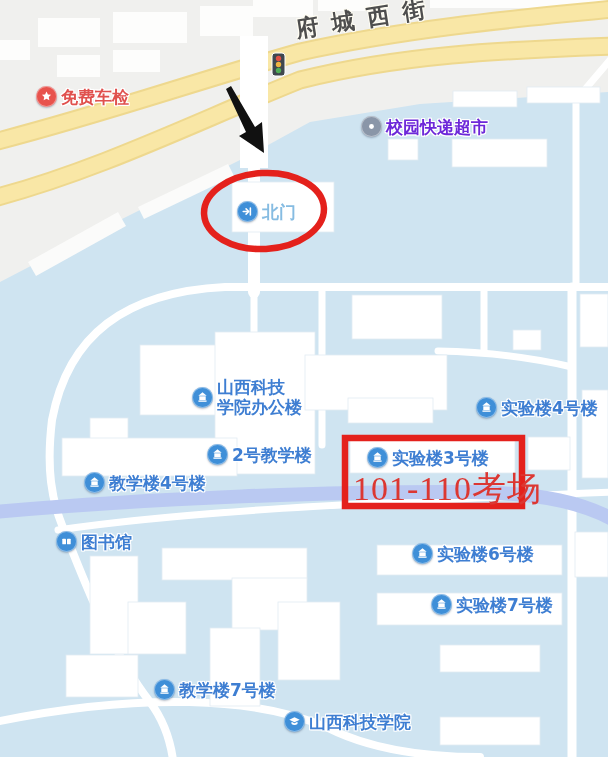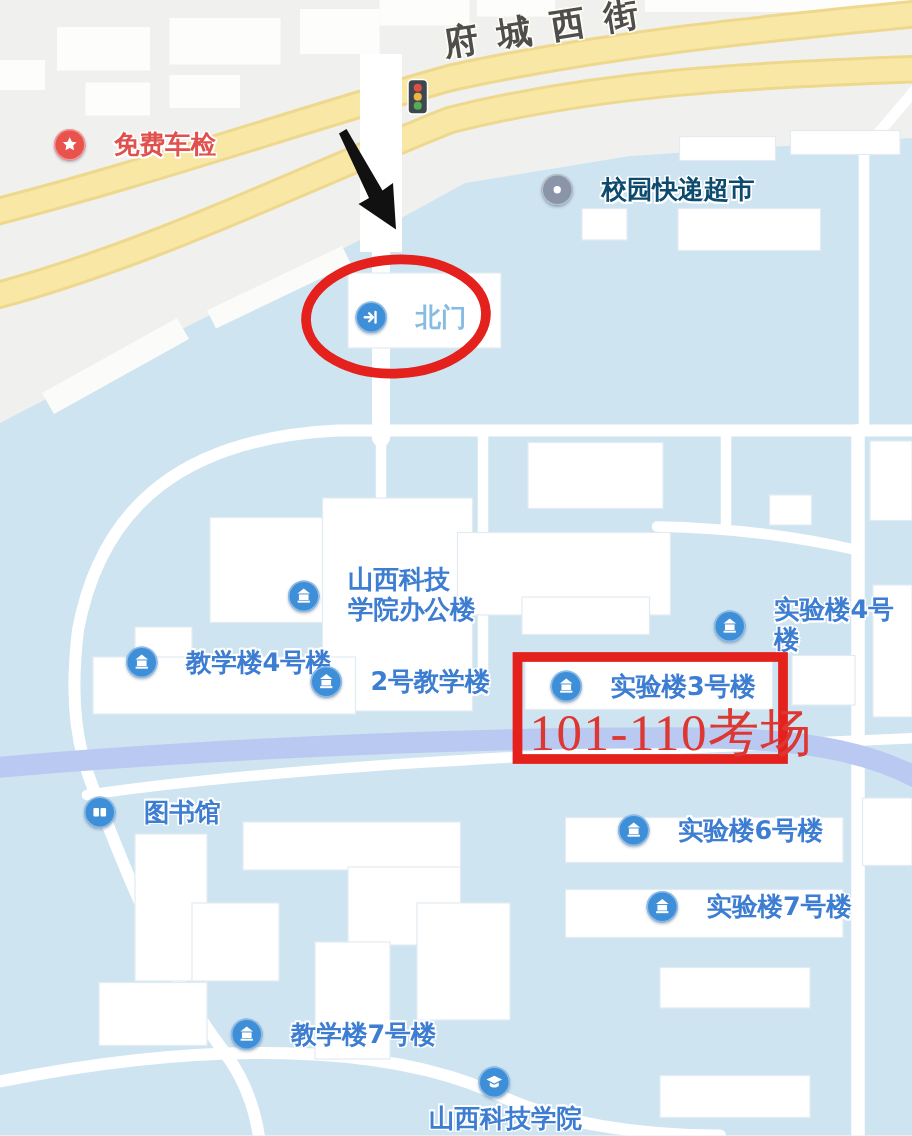--- a/index.html
+++ b/index.html
@@ -18,24 +18,23 @@
     width:21px;height:21px;border-radius:50%;flex:0 0 21px;
     background:#3f8fd8;display:flex;align-items:center;justify-content:center;
     box-shadow:0 1px 2px rgba(40,60,90,.35), inset 0 0 0 1px rgba(255,255,255,.4);
   }
   .poi-icon.red{background:#e8534d;}
   .poi-icon.gray{background:#8a96a8;}
   .poi-label{
     font-size:17px;font-weight:600;color:#3e7ed2;line-height:20px;white-space:pre-line;
     text-shadow:-1px -1px 0 #fff,1px -1px 0 #fff,-1px 1px 0 #fff,1px 1px 0 #fff,
                  -1px 0 0 #fff,1px 0 0 #fff,0 -1px 0 #fff,0 1px 0 #fff;
-    margin-left:15px;
   }
   .poi-label.red{color:#e0514e;}
-  .poi-label.gray{color:#0c4a6e;font-weight:600;}
+  .poi-label.gray{color:#6d28d9;font-weight:600;}
   .poi-label.lightblue{color:#86bce2;}
 
   
   .street-name{
     position:absolute;left:296px;top:14px;z-index:4;
     transform:rotate(-9deg);transform-origin:left center;
     font-size:23px;font-weight:600;color:#4e4e4e;letter-spacing:13px;white-space:nowrap;
     text-shadow:-1px -1px 0 #fffdf3,1px -1px 0 #fffdf3,-1px 1px 0 #fffdf3,1px 1px 0 #fffdf3;
   }
 
@@ -174,21 +173,21 @@
       <svg width="15" height="15" viewBox="0 0 21 21" fill="#fff">
           <path d="M10.5 3.2L4.6 8h11.8z"></path>
           <rect x="6" y="8.8" width="9" height="5.2"></rect>
           <rect x="4.8" y="14.6" width="11.4" height="1.9"></rect>
         </svg>
     </span>
     <span class="poi-label">山西科技
 学院办公楼</span>
   </div>
 
-  <div class="poi" style="left:84px;top:431px;text-align:center;">
+  <div class="poi" style="left:84px;top:472px;text-align:center;">
     <span class="poi-icon">
       <svg width="15" height="15" viewBox="0 0 21 21" fill="#fff">
           <path d="M10.5 3.2L4.6 8h11.8z"></path>
           <rect x="6" y="8.8" width="9" height="5.2"></rect>
           <rect x="4.8" y="14.6" width="11.4" height="1.9"></rect>
         </svg>
     </span>
     <span class="poi-label">教学楼4号楼</span>
   </div>
 
@@ -261,21 +260,21 @@
     <span class="poi-icon">
       <svg width="15" height="15" viewBox="0 0 21 21" fill="#fff">
           <path d="M10.5 3.2L4.6 8h11.8z"></path>
           <rect x="6" y="8.8" width="9" height="5.2"></rect>
           <rect x="4.8" y="14.6" width="11.4" height="1.9"></rect>
         </svg>
     </span>
     <span class="poi-label">教学楼7号楼</span>
   </div>
 
-  <div class="poi" style="left:271px;top:711px;flex-direction:column;">
+  <div class="poi" style="left:284px;top:711px;">
     <span class="poi-icon">
       <svg width="15" height="15" viewBox="0 0 21 21" fill="#fff">
           <path d="M10.5 4.4L3.2 8l7.3 3.6L17.8 8z"></path>
           <path d="M6.3 10.8v3.1c2.6 1.9 5.8 1.9 8.4 0v-3.1l-4.2 2.1z"></path>
         </svg>
     </span>
     <span class="poi-label">山西科技学院</span>
   </div>
 
   <svg class="layer anno" width="608" height="757" viewBox="0 0 608 757">

